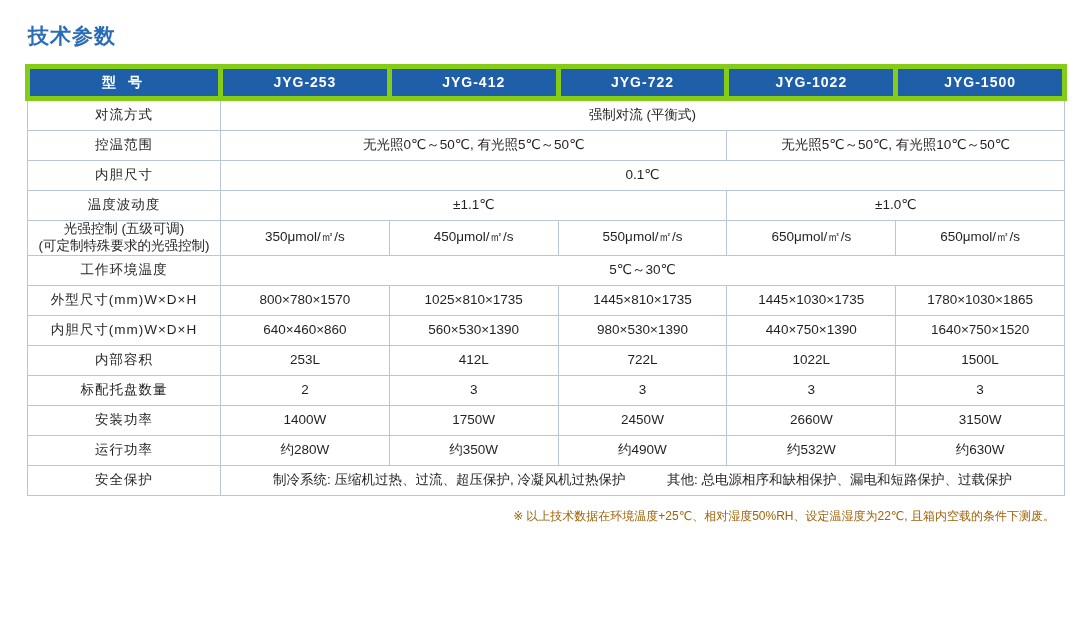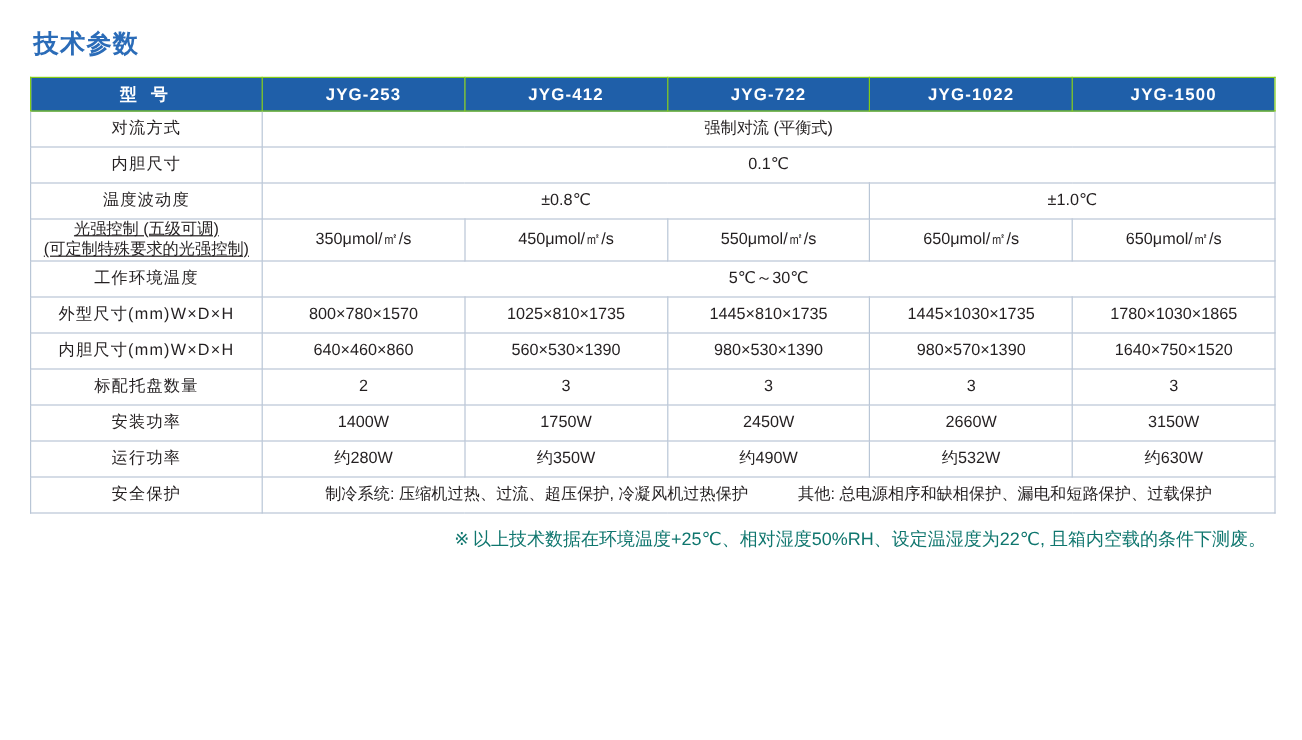--- a/index.html
+++ b/index.html
@@ -50,51 +50,50 @@
     padding: 0;
     height: 29px;
     line-height: 1.25;
   }
   table.spec thead th {
     background: #1f5fa9;
     color: #ffffff;
     font-weight: bold;
     font-size: 14px;
     height: 27px;
-    border: 1px solid #84cc16;
+    border: 5px solid #84cc16;
     letter-spacing: 1px;
   }
   table.spec thead th.label-head {
     letter-spacing: 4px;
   }
   td.rowlabel {
     letter-spacing: 1px;
   }
   td.small {
     font-size: 12px;
     line-height: 1.15;
     letter-spacing: 0;
-    text-decoration: underline;
   }
   td.tall {
     height: 42px;
   }
   td.safety {
     font-size: 12px;
     letter-spacing: 0;
   }
   td.safety .gap {
     display: inline-block;
     width: 34px;
   }
   .note {
     margin-top: 12px;
     text-align: right;
-    font-size: 15px;
-    color: #0f766e;
+    font-size: 12px;
+    color: #a16207;
     padding-right: 6px;
     letter-spacing: 0;
   }
   .note .mark {
     margin-right: 3px;
   }
 </style>
 </head>
 <body>
 
@@ -121,29 +120,34 @@
         <th>JYG-1500</th>
       </tr>
     </thead>
     <tbody>
 
       <tr>
         <td class="rowlabel">对流方式</td>
         <td colspan="5">强制对流 (平衡式)</td>
       </tr>
 
+      <tr>
+        <td class="rowlabel">控温范围</td>
+        <td colspan="3">无光照0℃～50℃, 有光照5℃～50℃</td>
+        <td colspan="2">无光照5℃～50℃, 有光照10℃～50℃</td>
+      </tr>
 
       <tr>
         <td class="rowlabel">内胆尺寸</td>
         <td colspan="5">0.1℃</td>
       </tr>
 
       <tr>
         <td class="rowlabel">温度波动度</td>
-        <td colspan="3">±0.8℃</td>
+        <td colspan="3">±1.1℃</td>
         <td colspan="2">±1.0℃</td>
       </tr>
 
       <tr>
         <td class="rowlabel small tall">
           <div>光强控制 (五级可调)</div>
           <div>(可定制特殊要求的光强控制)</div>
         </td>
         <td class="tall">350μmol/㎡/s</td>
         <td class="tall">450μmol/㎡/s</td>
@@ -165,24 +169,32 @@
         <td>1445×810×1735</td>
         <td>1445×1030×1735</td>
         <td>1780×1030×1865</td>
       </tr>
 
       <tr>
         <td class="rowlabel">内胆尺寸(mm)W×D×H</td>
         <td>640×460×860</td>
         <td>560×530×1390</td>
         <td>980×530×1390</td>
-        <td>980×570×1390</td>
+        <td>440×750×1390</td>
         <td>1640×750×1520</td>
       </tr>
 
+      <tr>
+        <td class="rowlabel">内部容积</td>
+        <td>253L</td>
+        <td>412L</td>
+        <td>722L</td>
+        <td>1022L</td>
+        <td>1500L</td>
+      </tr>
 
       <tr>
         <td class="rowlabel">标配托盘数量</td>
         <td>2</td>
         <td>3</td>
         <td>3</td>
         <td>3</td>
         <td>3</td>
       </tr>
 

